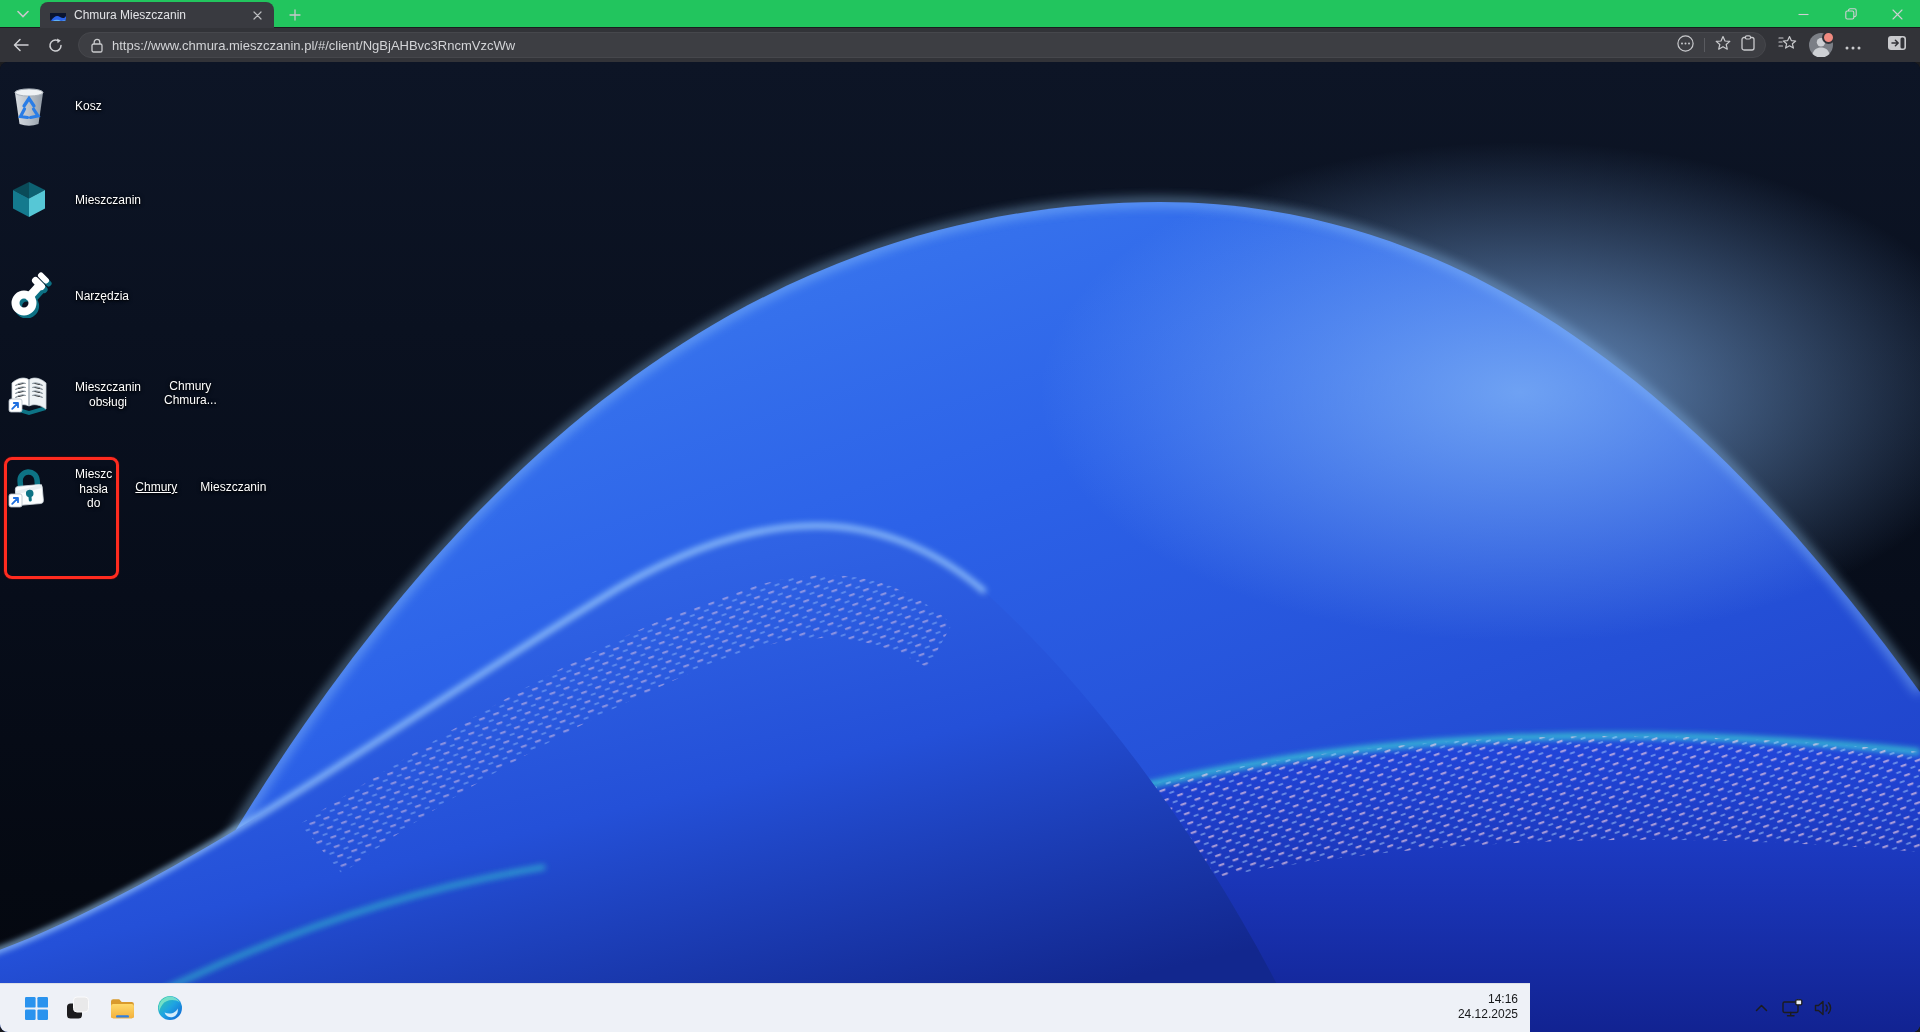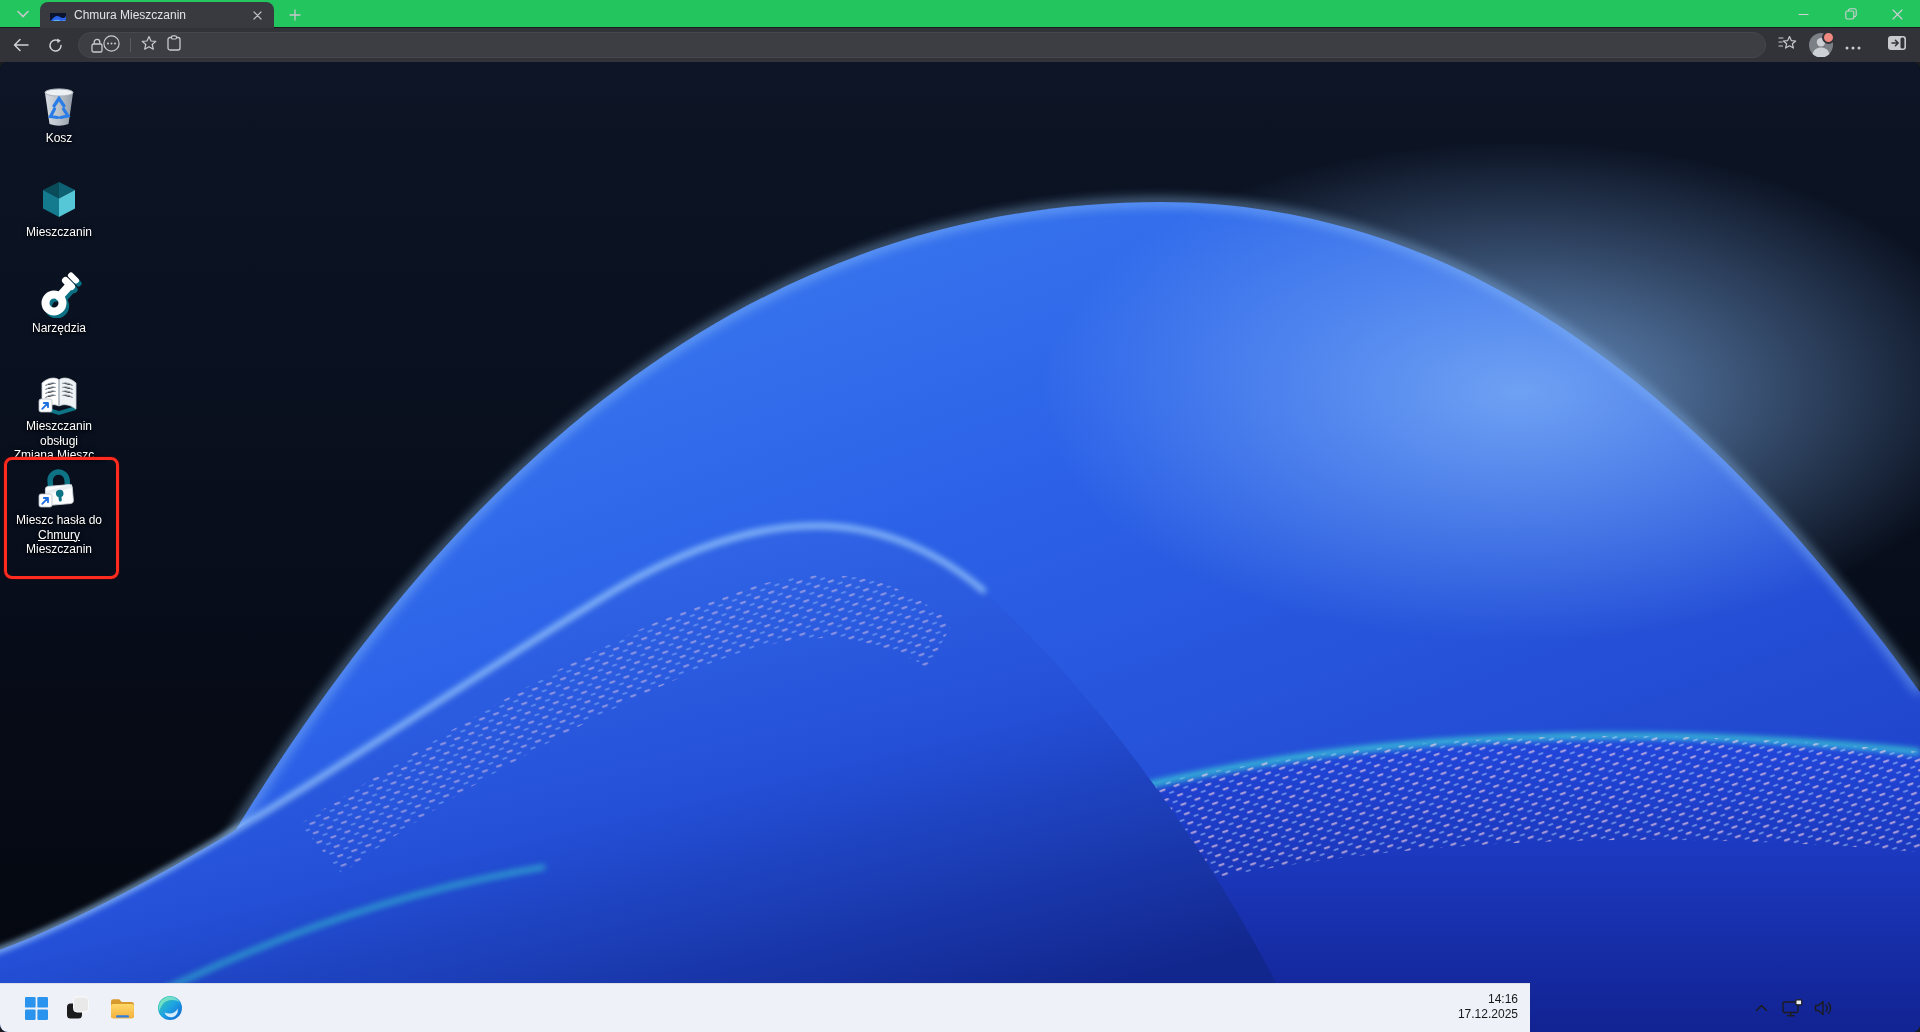--- a/index.html
+++ b/index.html
@@ -25,21 +25,21 @@
   .omni-right{display:flex;align-items:center;gap:10px;flex:0 0 auto;}
   .omni-sep{width:1px;height:14px;background:#5a5b60;}
   .chrome-right{position:absolute;top:5px;left:1778px;display:flex;align-items:center;gap:12px;height:24px;}
   .avatar-wrap{position:relative;width:24px;height:24px;}
   .avatar-dot{position:absolute;right:-2px;top:-2px;width:9px;height:9px;border-radius:50%;background:#f08a80;border:2px solid #323338;}
 
   
   .page{position:absolute;left:0;top:62px;width:1920px;height:970px;border-radius:8px;overflow:hidden;background:#060b16;}
   .wallpaper{position:absolute;left:0;top:0;width:1920px;height:970px;}
 
-  .desk-icon{position:absolute;left:6px;width:106px;display:flex;flex-direction:column;align-items:center;}
+  .desk-icon{position:absolute;left:6px;width:106px;display:flex;flex-direction:row;align-items:center;gap:23px;}
   .desk-icon .art{width:46px;height:46px;flex:0 0 auto;}
   .desk-icon .lbl{margin-top:3px;text-align:center;color:#ffffff;font-size:12px;line-height:14.5px;text-shadow:0 1px 2px rgba(0,0,0,.95),0 0 4px rgba(0,0,0,.7);}
   .di-0{top:20px;} .di-1{top:114px;} .di-2{top:210px;} .di-3{top:308px;} .di-4{top:402px;}
   .highlight-box{position:absolute;left:4px;top:395px;width:109px;height:116px;border:3px solid #ff2b1f;border-radius:8px;box-shadow:0 0 0 1px rgba(120,0,0,.35);}
 
   
   .taskbar{position:absolute;left:0;bottom:0;width:1530px;height:49px;background:#eef1f7;border-top:1px solid #dcdfe6;box-sizing:border-box;}
   .tb-btn{position:absolute;top:5px;width:40px;height:38px;border-radius:6px;display:flex;align-items:center;justify-content:center;}
   .tb-start{left:16px;} .tb-task{left:58px;} .tb-expl{left:102px;} .tb-edge{left:150px;}
   .tray-btn{position:absolute;top:9px;width:30px;height:30px;display:flex;align-items:center;justify-content:center;border-radius:5px;}
@@ -103,20 +103,21 @@
     <svg width="15" height="15" viewBox="0 0 15 15">
         <path d="M13 7.5 A5.5 5.5 0 1 1 9.5 2.4" fill="none" stroke="#cfd0d3" stroke-width="1.5" stroke-linecap="round"></path>
         <path d="M9 0.5 L12.8 2.6 L9.6 5.2" fill="#cfd0d3" stroke="none"></path>
       </svg>
   </div>
   <div class="omnibox">
     <svg width="12" height="15" viewBox="0 0 12 15">
         <rect x="1" y="6" width="10" height="8" rx="1.6" fill="none" stroke="#c9cacd" stroke-width="1.3"></rect>
         <path d="M3.2 6 V4.2 a2.8 2.8 0 0 1 5.6 0 V6" fill="none" stroke="#c9cacd" stroke-width="1.3"></path>
       </svg>
+    <span class="url">https://www.chmura.mieszczanin.pl/#/client/NgBjAHBvc3RncmVzcWw</span>
     <span class="omni-right">
       <span>
         <svg width="17" height="17" viewBox="0 0 17 17">
             <circle cx="8.5" cy="8.5" r="7.6" fill="none" stroke="#c9cacd" stroke-width="1.2"></circle>
             <circle cx="5" cy="8.5" r="1" fill="#c9cacd"></circle>
             <circle cx="8.5" cy="8.5" r="1" fill="#c9cacd"></circle>
             <circle cx="12" cy="8.5" r="1" fill="#c9cacd"></circle>
           </svg>
       </span>
       <span class="omni-sep"></span>
@@ -282,21 +283,21 @@
           <path d="M36.5 19.5 C33 17 29 16.5 26.5 17.5"></path>
           <path d="M36.5 23.5 C33 21 29 20.5 26.5 21.5"></path>
           <path d="M36.5 27.5 C33 25 29 24.5 26.5 25.5"></path>
       </g>
       <g>
         <rect x="3" y="29" width="13" height="13" rx="2" fill="#ffffff" stroke="#b6bfc8" stroke-width="0.8"></rect>
         <path d="M6.2 38.8 L12 33 M12 33 H7.8 M12 33 V37.2" fill="none" stroke="#1e6fe0" stroke-width="1.8" stroke-linecap="round" stroke-linejoin="round"></path>
       </g>
     </svg>
     <span class="lbl">Mieszczanin obsługi</span>
-    <span class="lbl" style="margin-top:0;">Zmiana Mieszc...</span>
+    <span class="lbl" style="margin-top:0;">Chmury Chmura...</span>
   </div>
 
   <div class="desk-icon di-4">
     <svg class="art" viewBox="0 0 46 46">
       <g transform="rotate(-5 23 27)">
         <path d="M15 23 V16.5 a8.5 8.5 0 0 1 17 0 V23" fill="none" stroke="#0d7385" stroke-width="5.5" stroke-linecap="round"></path>
         <rect x="9.5" y="21.5" width="27" height="19" rx="3" fill="#fbfdfe" stroke="#d2dae0" stroke-width="0.8"></rect>
         <path d="M9.5 26 L36.5 21.5 L36.5 25 L9.5 29.5 Z" fill="#e4ebef" opacity="0.8"></path>
         <circle cx="23.5" cy="29.5" r="3.8" fill="#0d7385"></circle>
         <rect x="22" y="30" width="3" height="7.5" rx="1.4" fill="#0d7385"></rect>
@@ -371,16 +372,16 @@
     </div>
     <div class="tray-btn tr-vol">
       <svg width="19" height="16" viewBox="0 0 19 16">
         <path d="M1.5 5.5 H4.5 L9 1.5 V14.5 L4.5 10.5 H1.5 Z" fill="none" stroke="#1c1c1e" stroke-width="1.4" stroke-linejoin="round"></path>
         <path d="M12 5 A4.2 4.2 0 0 1 12 11" fill="none" stroke="#1c1c1e" stroke-width="1.4" stroke-linecap="round"></path>
         <path d="M14.5 2.8 A7.5 7.5 0 0 1 14.5 13.2" fill="none" stroke="#1c1c1e" stroke-width="1.4" stroke-linecap="round"></path>
       </svg>
     </div>
     <div class="clock">
       <div>14:16</div>
-      <div>17.12.2025</div>
+      <div>24.12.2025</div>
     </div>
   </div>
 </div>
 
 </body></html>

